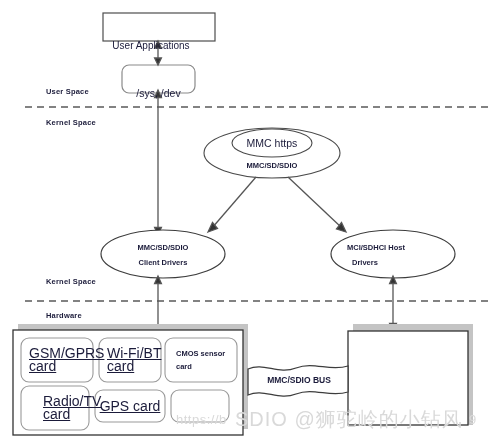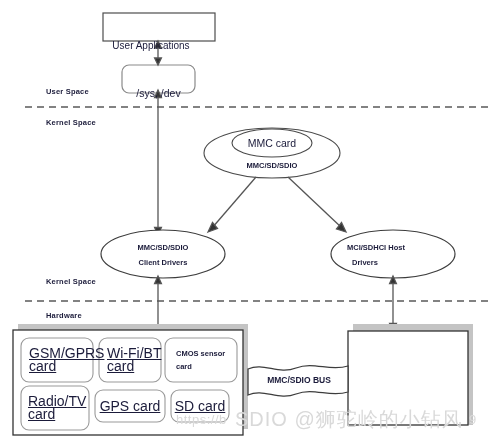--- a/index.html
+++ b/index.html
@@ -129,21 +129,21 @@
 
   <div class="lbl" style="left:46px; top:87px;">User Space</div>
   <div class="lbl" style="left:46px; top:118px;">Kernel Space</div>
   <div class="lbl" style="left:46px; top:277px;">Kernel Space</div>
   <div class="lbl" style="left:46px; top:311px;">Hardware</div>
 
   <div class="boxtext t-ua" style="left:103px; top:31px; width:96px; height:28px;">User Applications</div>
 
   <div class="boxtext t-sys" style="left:122px; top:65px; width:73px; height:28px;margin-top:14px;">/sys, /dev</div>
 
-  <div class="boxtext t-core" style="left:232px; top:133px; width:80px; height:20px;">MMC card</div>
+  <div class="boxtext t-core" style="left:232px; top:133px; width:80px; height:20px;">MMC https</div>
 
   <div class="boxtext t-core2" style="left:232px; top:158px; width:80px; height:14px;">MMC/SD/SDIO</div>
 
   <div class="boxtext t-ell" style="left:113px; top:240px; width:100px; height:30px;">
     <span>MMC/SD/SDIO</span>
     <span>Client Drivers</span>
   </div>
 
   <div class="boxtext t-ell" style="left:343px; top:240px; width:100px; height:30px; align-items:flex-start;">
     <span style="margin-left:4px;">MCI/SDHCI   Host</span>
@@ -158,28 +158,27 @@
   <div class="boxtext t-card" style="left:99px; top:338px; width:62px; height:44px; align-items:flex-start; padding-left:8px; box-sizing:border-box;">
     <span>Wi-Fi/BT</span>
     <span>card</span>
   </div>
 
   <div class="boxtext t-cardsm" style="left:165px; top:338px; width:72px; height:44px; align-items:flex-start; padding-left:11px; box-sizing:border-box;">
     <span>CMOS  sensor</span>
     <span>card</span>
   </div>
 
-  <div class="boxtext t-card" style="left:21px; top:386px; width:68px; height:44px; align-items:flex-start; padding-left:7px; box-sizing:border-box;">
+  <div class="boxtext t-card" style="left:21px; top:386px; width:68px; height:44px; align-items:flex-start; padding-left:22px; box-sizing:border-box;">
     <span>Radio/TV</span>
     <span>card</span>
   </div>
 
   <div class="boxtext t-card" style="left:95px; top:390px; width:70px; height:32px;">GPS card</div>
 
-  <div class="boxtext t-card" style="left:171px; top:390px; width:58px; height:32px;">SD card</div>
 
   <div class="boxtext t-bus" style="left:253px; top:369px; width:92px; height:22px;">MMC/SDIO BUS</div>
 
 
   <div class="wm wm-a">https://b</div>
   <div class="wm wm-b">
     <span>SDIO</span>
     <span>@狮驼岭的小钻风</span>
   </div>
   <div class="wm wm-c">9</div>

